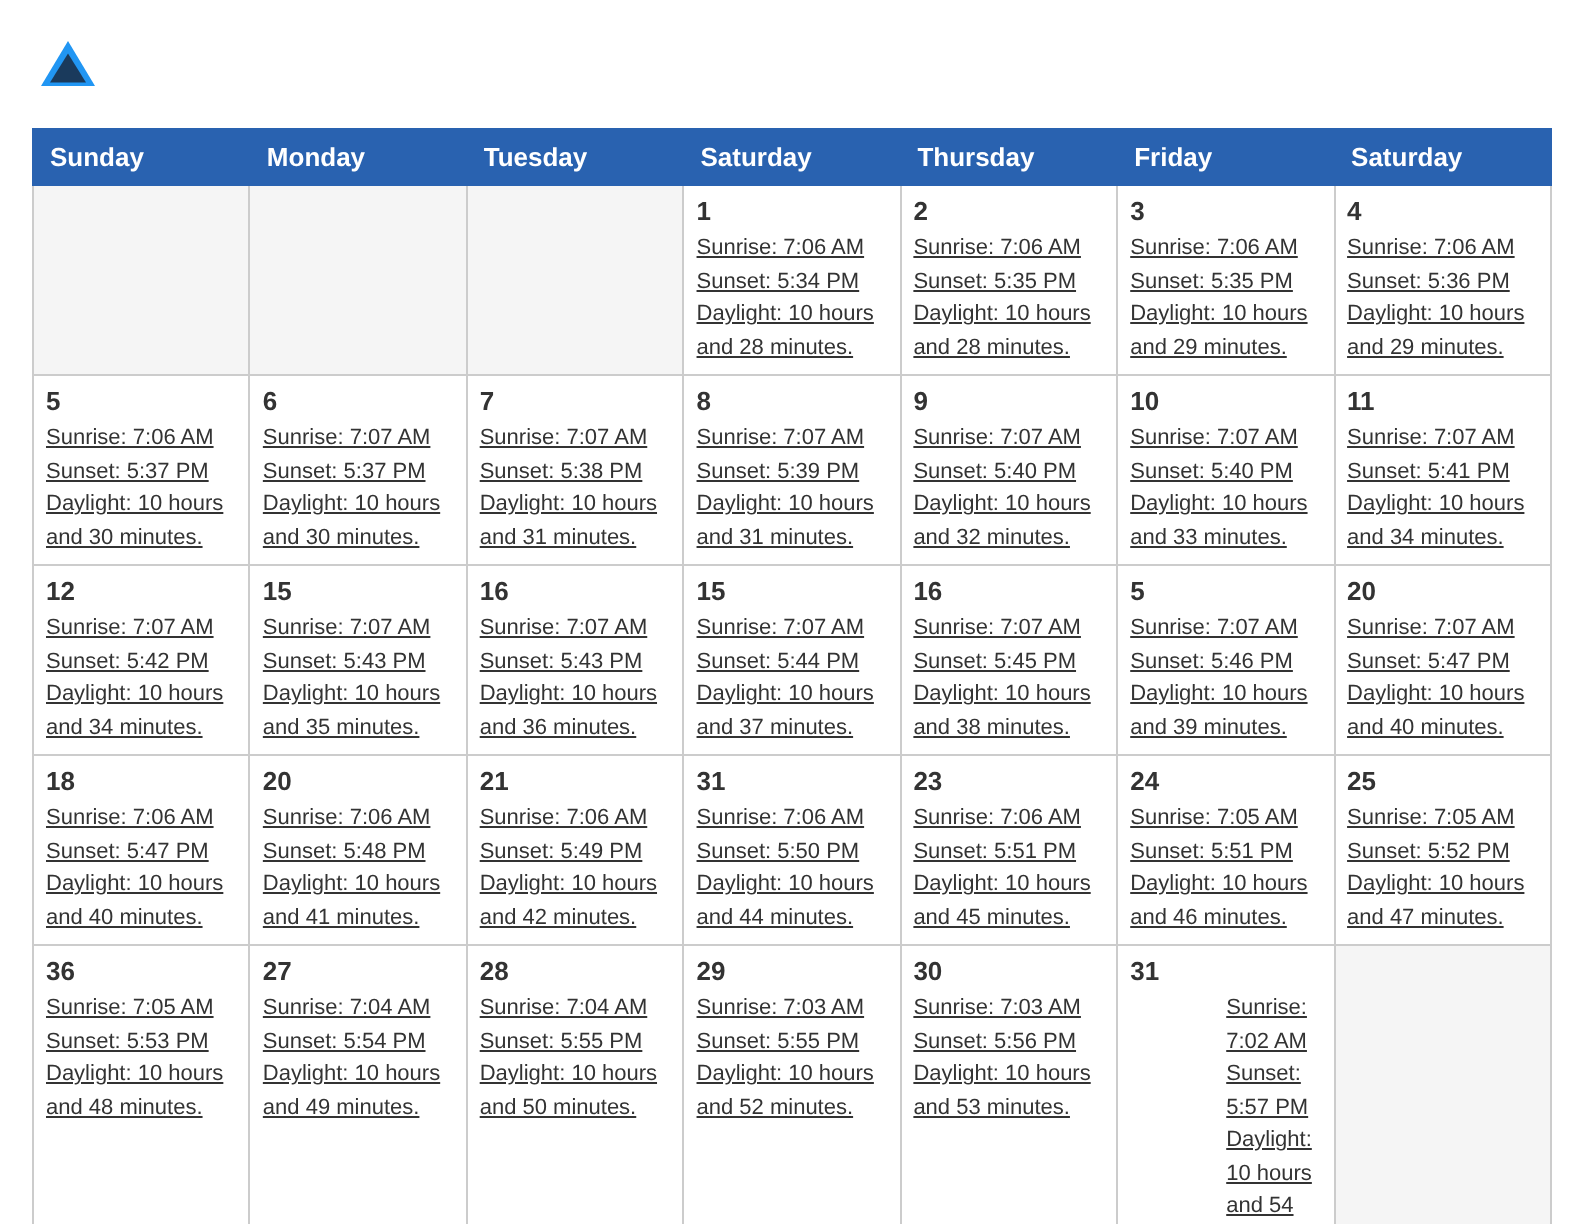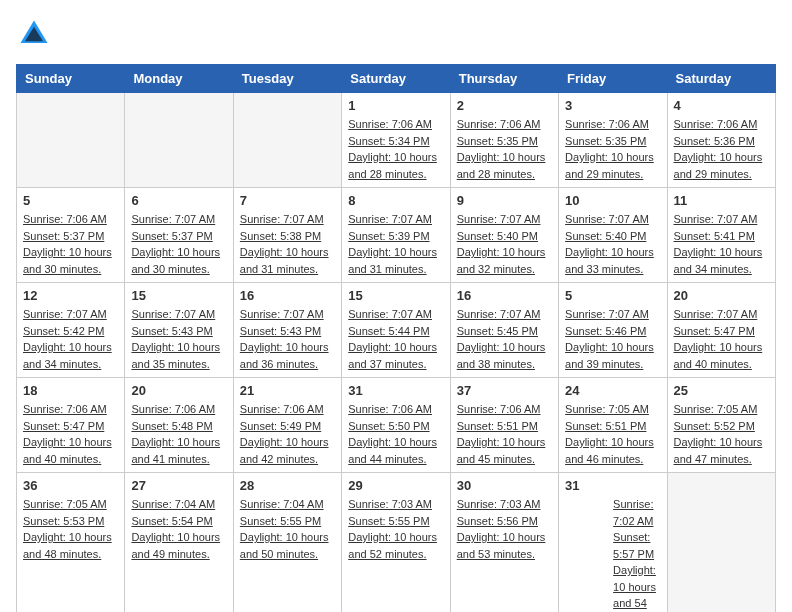--- a/index.html
+++ b/index.html
@@ -284,21 +284,21 @@
 and 42 minutes.</div>
         </td>
         <td>
           <span class="day-num">31</span>
           <div class="day-info" style="white-space: pre-line;">Sunrise: 7:06 AM
 Sunset: 5:50 PM
 Daylight: 10 hours
 and 44 minutes.</div>
         </td>
         <td>
-          <span class="day-num">37</span>
+          <span class="day-num">23</span>
           <div class="day-info" style="white-space: pre-line;">Sunrise: 7:06 AM
 Sunset: 5:51 PM
 Daylight: 10 hours
 and 45 minutes.</div>
         </td>
         <td>
           <span class="day-num">24</span>
           <div class="day-info" style="white-space: pre-line;">Sunrise: 7:05 AM
 Sunset: 5:51 PM
 Daylight: 10 hours

